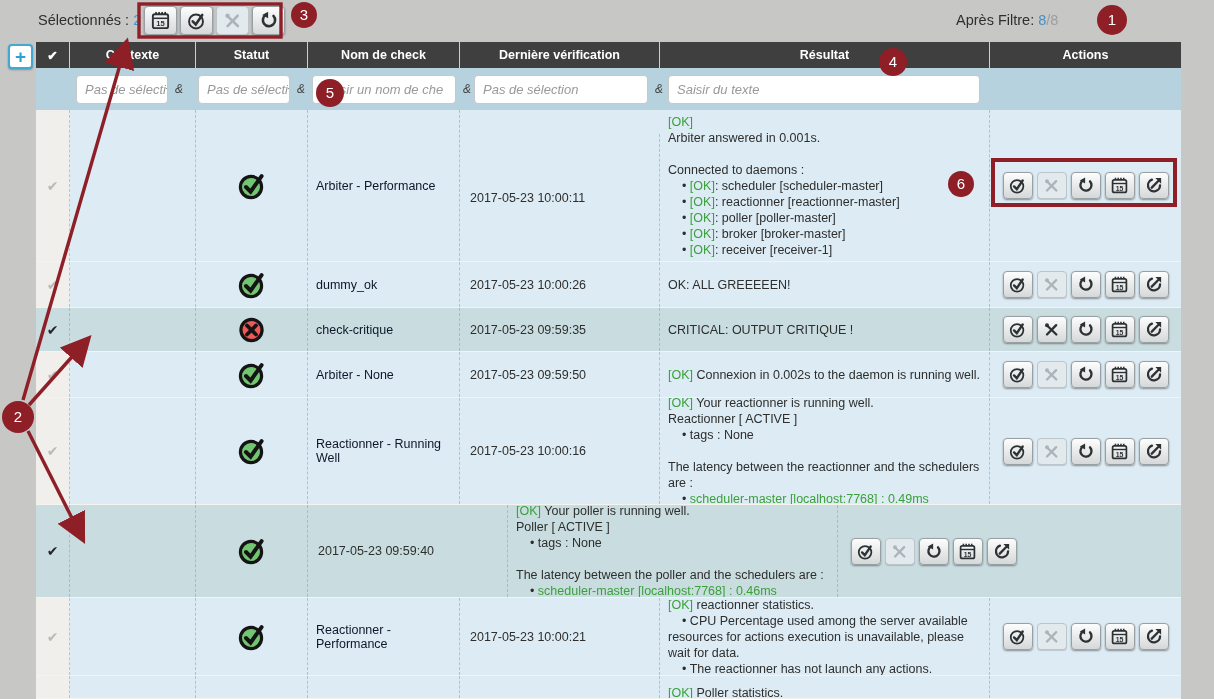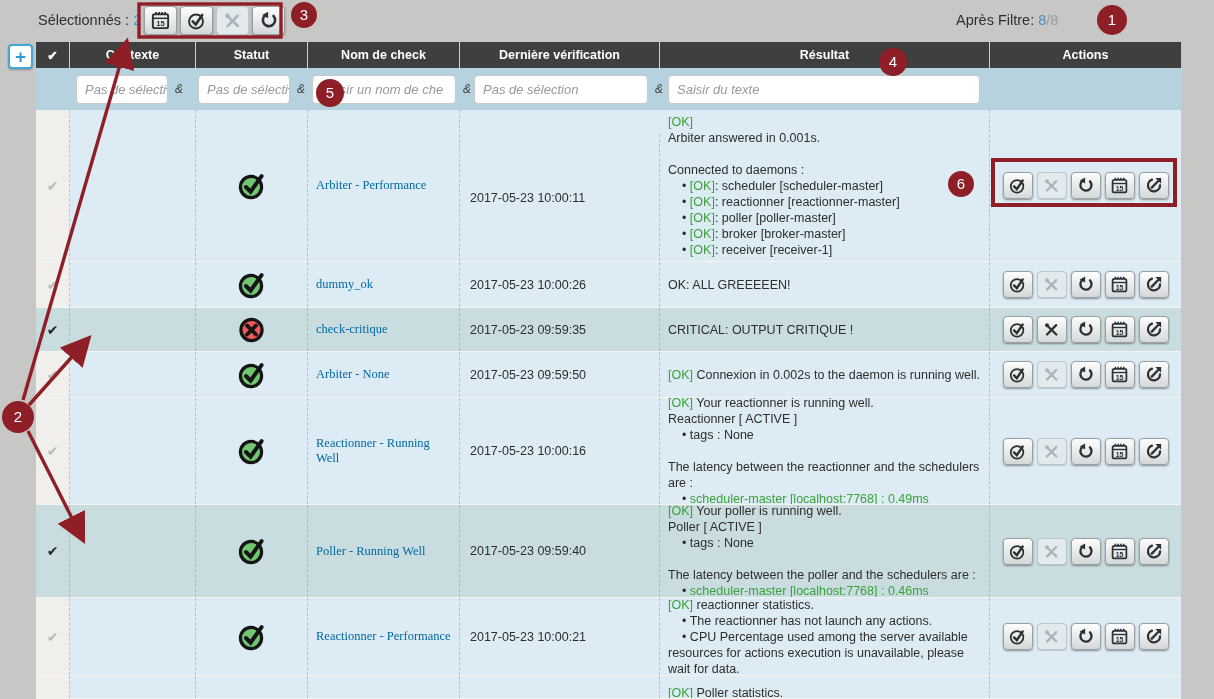--- a/index.html
+++ b/index.html
@@ -67,21 +67,21 @@
   .row.selected { background:#c9dde0; }
   .cell {
     border-right:1px dashed rgba(160,148,125,.5);
     display:flex; align-items:center; justify-content:center; overflow:hidden;
   }
   .cell.last { border-right:none; }
   .cell.sel { background:#f0efec; }
   .row.selected .cell.sel { background:transparent; }
   .selcheck { font-size:14px; color:#b9b9b6; }
   .selcheck.on { color:#262626; }
-  .cell.name { justify-content:flex-start; text-align:left; padding:0 8px; font-size:12.5px; color:#0369a1;font-family:Liberation Serif, serif; }
+  .cell.name { justify-content:flex-start; text-align:left; padding:0 8px; font-size:12.5px; color:#0f172a; }
   .cell.date { justify-content:flex-start; padding:0 10px; font-size:12.5px; color:#2e2e2d; white-space:nowrap; }
   .cell.result { padding:9px 8px; font-size:12.5px; color:#2e2e2d; }
   .result-inner { width:100%; }
   .row:last-child .cell.result { align-items:flex-start; }
   .rl { line-height:16px; min-height:16px; }
   .rl.bullet { text-indent:14px; }
   .t-ok { color:#3aa13a; }
   .t-link { color:#3aa13a; }
   .t-plain { color:inherit; }
   .cell.actions { gap:4px; }
@@ -590,21 +590,20 @@
           </div>
           <div class="cell" style="width: 126px;"></div>
           <div class="cell" style="width: 112px;">
             <span class="status-badge">
               <svg viewBox="0 0 30 30" width="34" height="30" overflow="visible">
                 <circle cx="14" cy="16" r="10.6" fill="#72c571" stroke="#141414" stroke-width="3.2"></circle>
                 <path d="M9 16 L13.6 20.6 L24.6 5.2" fill="none" stroke="#141414" stroke-width="4" stroke-linecap="round"></path>
               </svg>
             </span>
           </div>
-          <div class="cell name" style="width: 152px;">Poller - Running Well</div>
           <div class="cell date" style="width: 200px;">2017-05-23 09:59:40</div>
           <div class="cell result" style="width: 330px;">
             <div class="result-inner">
               <div class="rl"><span class="t-ok">[OK]</span><span class="t-plain"> Your poller is running well.</span></div>
               <div class="rl"><span class="t-plain">Poller [ ACTIVE ]</span></div>
               <div class="rl bullet">• <span class="t-plain">tags : None</span></div>
               <div class="rl">&nbsp;</div>
               <div class="rl"><span class="t-plain">The latency between the poller and the schedulers are :</span></div>
               <div class="rl bullet">• <span class="t-link">scheduler-master [localhost:7768] : 0.46ms</span></div>
             </div>
@@ -674,22 +673,22 @@
                 <circle cx="14" cy="16" r="10.6" fill="#72c571" stroke="#141414" stroke-width="3.2"></circle>
                 <path d="M9 16 L13.6 20.6 L24.6 5.2" fill="none" stroke="#141414" stroke-width="4" stroke-linecap="round"></path>
               </svg>
             </span>
           </div>
           <div class="cell name" style="width: 152px;">Reactionner - Performance</div>
           <div class="cell date" style="width: 200px; text-align: center;">2017-05-23 10:00:21</div>
           <div class="cell result" style="width: 330px;">
             <div class="result-inner">
               <div class="rl"><span class="t-ok">[OK]</span><span class="t-plain"> reactionner statistics.</span></div>
+              <div class="rl bullet">• <span class="t-plain">CPU Percentage used among the server available resources for actions execution is unavailable, please wait for data.</span></div>
               <div class="rl bullet">• <span class="t-plain">The reactionner has not launch any actions.</span></div>
-              <div class="rl bullet">• <span class="t-plain">CPU Percentage used among the server available resources for actions execution is unavailable, please wait for data.</span></div>
             </div>
           </div>
           <div class="cell actions last" style="width: 191px;">
             <button class="abtn btn3d">
               <span class="icon">
                 <svg viewBox="0 0 22 22" overflow="visible">
                   <circle cx="10.5" cy="12" r="7.3" fill="none" stroke="currentColor" stroke-width="2"></circle>
                   <path d="M7 12 L10.2 15.2 L17 5.2" fill="none" stroke="currentColor" stroke-width="2.7" stroke-linecap="round"></path>
                 </svg>
               </span>

